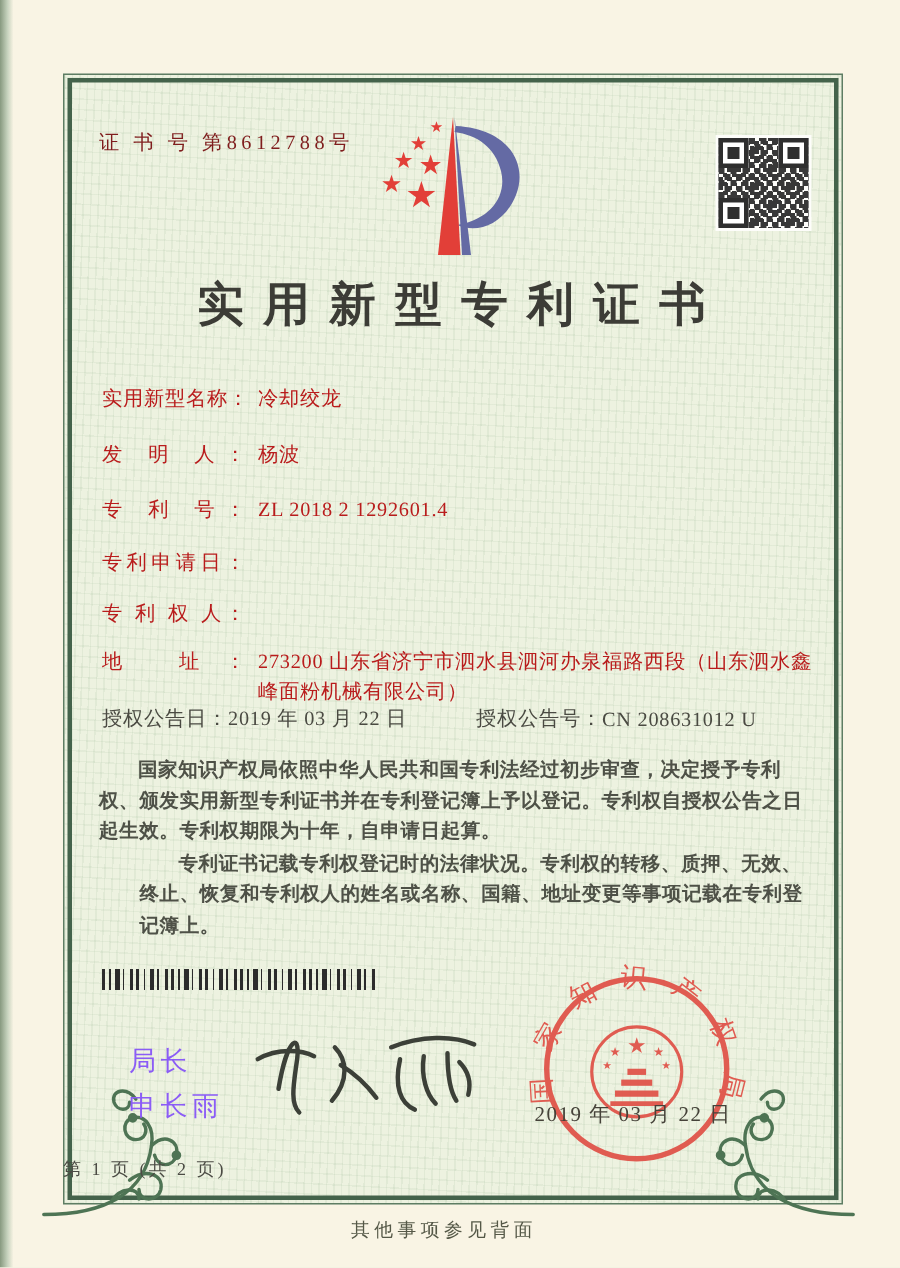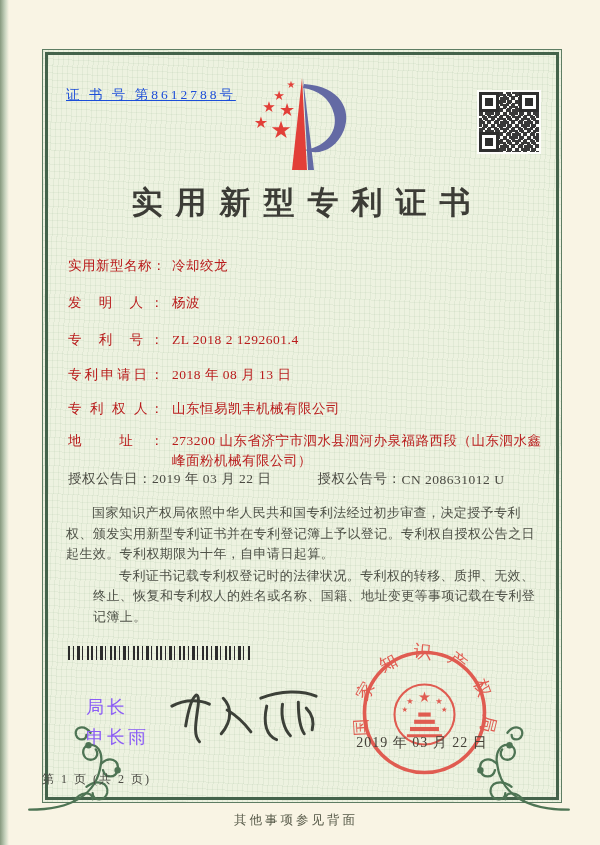--- a/index.html
+++ b/index.html
@@ -15,21 +15,21 @@
     border:1px solid #5e7d63;background:#edf2e0;}
   .frame::before{content:'';position:absolute;inset:0;
     background:
       repeating-linear-gradient(92deg, rgba(120,160,118,.10) 0 1px, rgba(0,0,0,0) 1px 5px),
       repeating-linear-gradient(3deg, rgba(120,160,118,.09) 0 1px, rgba(0,0,0,0) 1px 7px);}
   .frame-inner{position:absolute;inset:2px;border:3px solid #44634b;}
   .orn{position:absolute;width:104px;height:104px;z-index:3;}
   .orn.left{left:24px;top:714px;transform:scaleX(-1);}
   .orn.right{left:470px;top:714px;}
   
-  .cert-no{position:absolute;left:66px;top:86px;font-size:13.5px;letter-spacing:3px;color:#1d4ed8;z-index:4;text-decoration:underline;}
+  .cert-no{position:absolute;left:66px;top:86px;font-size:13.5px;letter-spacing:3px;color:#7f1d1d;z-index:4;}
   .logo{position:absolute;left:246px;top:70px;width:118px;height:114px;z-index:4;}
   .qr{position:absolute;left:477px;top:90px;width:64px;height:64px;background:#fdfdfa;z-index:4;}
   .qr::before{content:'';position:absolute;inset:2px;
     background:
       repeating-conic-gradient(#383838 0% 25%, rgba(0,0,0,0) 0% 50%) 0 0/8px 8px,
       repeating-conic-gradient(#383838 0% 25%, rgba(0,0,0,0) 0% 50%) 3px 2px/6px 6px;}
   .qf{position:absolute;width:14px;height:14px;border:3px solid #2e2e2e;background:#fff;}
   .qf::after{content:'';position:absolute;inset:3px;background:#2e2e2e;}
   .qf.tl{left:2px;top:2px}.qf.tr{right:2px;top:2px}.qf.bl{left:2px;bottom:2px}
   .title{position:absolute;left:42px;width:518px;top:182px;text-align:center;
@@ -39,21 +39,21 @@
     font-size:13.5px;color:#b91c1c;letter-spacing:.5px;z-index:4;line-height:20px;}
   .field .lab{display:inline-block;width:96px;text-align:justify;text-align-last:justify;white-space:nowrap;flex:0 0 96px;}
   .field .val{margin-left:8px;}
   .f0{top:256px}.f1{top:293px}.f2{top:330px}.f3{top:365px}.f4{top:399px}
   .f5{top:431px}.f5 .val{max-width:382px;}
   .grant{position:absolute;left:68px;top:470px;display:flex;font-size:13.5px;color:#4a4a42;letter-spacing:.5px;z-index:4;align-items:flex-end;}
   .grant .sp{width:46px;}
   
   .body-text{position:absolute;left:66px;top:503px;width:480px;z-index:4;
     font-size:13px;line-height:20.5px;color:#4e5147;letter-spacing:.4px;}
-  .body-text p{margin:0;text-indent:2em;}
+  .body-text p{margin:0;text-indent:2em;font-weight:bold;}
   .body-text p + p{margin-top:1px;margin-left:27px;}
   
   .barcode{position:absolute;left:68px;top:646px;width:184px;height:14px;z-index:4;
     background:repeating-linear-gradient(90deg,
       #2c2c2c 0 2px, rgba(0,0,0,0) 2px 5px,
       #2c2c2c 5px 6px, rgba(0,0,0,0) 6px 9px,
       #2c2c2c 9px 12px, rgba(0,0,0,0) 12px 14px,
       #2c2c2c 14px 15px, rgba(0,0,0,0) 15px 19px,
       #2c2c2c 19px 21px, rgba(0,0,0,0) 21px 23px);}
   .director{position:absolute;left:86px;top:692px;z-index:4;font-size:18px;color:#8b5cf6;letter-spacing:3px;line-height:30px;}
@@ -131,25 +131,23 @@
   <div class="field f1">
     <span class="lab">发 明 人：</span>
     <span class="val">杨波</span>
   </div>
   <div class="field f2">
     <span class="lab">专 利 号：</span>
     <span class="val">ZL 2018 2 1292601.4</span>
   </div>
   <div class="field f3">
     <span class="lab">专利申请日：</span>
-    <span class="val">2018 年 08 月 13 日</span>
   </div>
   <div class="field f4">
     <span class="lab">专 利 权 人：</span>
-    <span class="val">山东恒易凯丰机械有限公司</span>
   </div>
   <div class="field f5">
     <span class="lab">地 址：</span>
     <span class="val">273200 山东省济宁市泗水县泗河办泉福路西段（山东泗水鑫峰面粉机械有限公司）</span>
   </div>
 
   <div class="grant">
     <span>授权公告日：</span>
     <span>2019 年 03 月 22 日</span>
     <span class="sp"></span>

